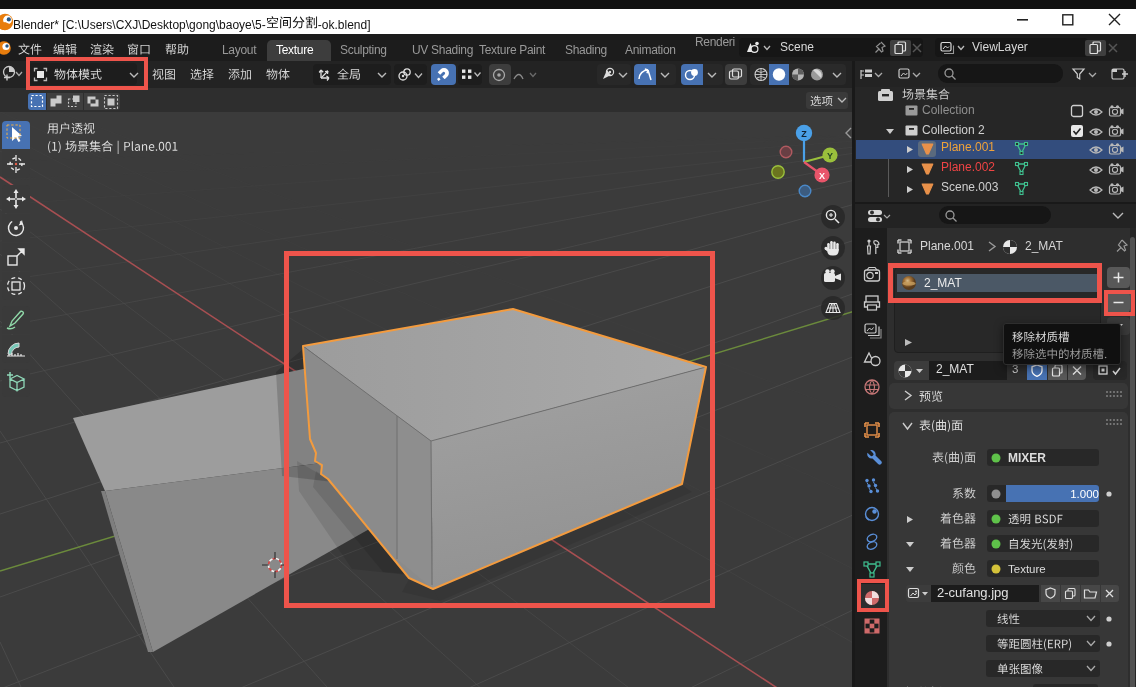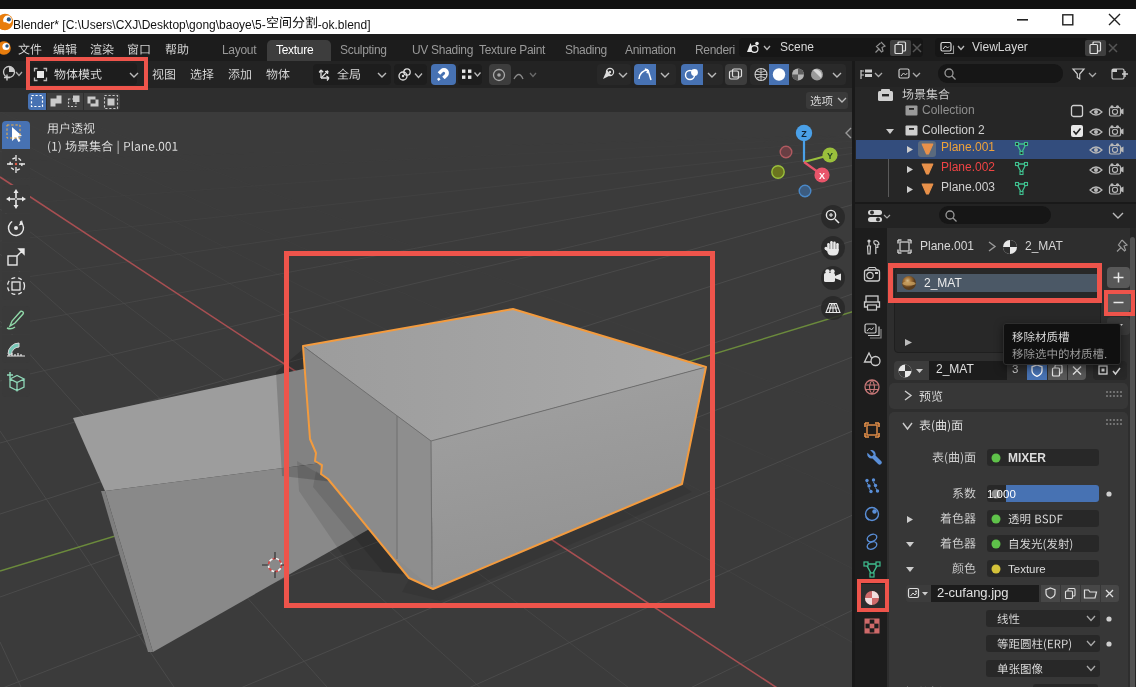--- a/index.html
+++ b/index.html
@@ -90,21 +90,21 @@
       </g>
     </svg>
 <div style="position:absolute;left:267px;top:31px;width:64px;height:21px;background:#3d3d3d;border-radius:5px 5px 0 0;"></div>
 <div style="position:absolute;left:222px;top:34px;font-family:'Liberation Sans',sans-serif;font-size:12px;color:#999999;font-weight:400;letter-spacing:-0.3px;white-space:nowrap;line-height:14px">Layout</div>
 <div style="position:absolute;left:276px;top:34px;font-family:'Liberation Sans',sans-serif;font-size:12px;color:#ffffff;font-weight:400;letter-spacing:-0.3px;white-space:nowrap;line-height:14px">Texture</div>
 <div style="position:absolute;left:340px;top:34px;font-family:'Liberation Sans',sans-serif;font-size:12px;color:#999999;font-weight:400;letter-spacing:-0.3px;white-space:nowrap;line-height:14px">Sculpting</div>
 <div style="position:absolute;left:412px;top:34px;font-family:'Liberation Sans',sans-serif;font-size:12px;color:#999999;font-weight:400;letter-spacing:-0.3px;white-space:nowrap;line-height:14px">UV Shading</div>
 <div style="position:absolute;left:479px;top:34px;font-family:'Liberation Sans',sans-serif;font-size:12px;color:#999999;font-weight:400;letter-spacing:-0.3px;white-space:nowrap;line-height:14px">Texture Paint</div>
 <div style="position:absolute;left:565px;top:34px;font-family:'Liberation Sans',sans-serif;font-size:12px;color:#999999;font-weight:400;letter-spacing:-0.3px;white-space:nowrap;line-height:14px">Shading</div>
 <div style="position:absolute;left:625px;top:34px;font-family:'Liberation Sans',sans-serif;font-size:12px;color:#999999;font-weight:400;letter-spacing:-0.3px;white-space:nowrap;line-height:14px">Animation</div>
-<div style="position:absolute;left:695px;top:34px;font-family:'Liberation Sans',sans-serif;font-size:12px;color:#999999;font-weight:400;letter-spacing:-0.3px;white-space:nowrap;line-height:14px">Renderi</div>
+<div style="position:absolute;left:695px;top:26px;font-family:'Liberation Sans',sans-serif;font-size:12px;color:#999999;font-weight:400;letter-spacing:-0.3px;white-space:nowrap;line-height:14px">Renderi</div>
 <div style="position:absolute;left:739px;top:29px;width:184px;height:19px;background:#161616;border-radius:4px;"></div>
 <svg style="position:absolute;left:742px;top:30px" width="32" height="17" viewBox="0 0 32 17">
       <path d="M5 13 L8.5 4 L12 13 Z" fill="#e8e8e8"></path>
       <circle cx="12.5" cy="10" r="3.4" fill="#161616" stroke="#e8e8e8" stroke-width="1.2"></circle>
       <circle cx="15" cy="4.5" r="1.8" fill="#e8e8e8"></circle>
       <path d="M22 7 l3 3.5 l3 -3.5" stroke="#bbb" stroke-width="1.3" fill="none"></path>
     </svg>
 <div style="position:absolute;left:780px;top:31px;font-family:'Liberation Sans',sans-serif;font-size:12px;color:#d8d8d8;font-weight:400;letter-spacing:0px;white-space:nowrap;line-height:14px">Scene</div>
 <svg style="position:absolute;left:871px;top:31px" width="17" height="16" viewBox="0 0 17 16">
       <path d="M10 2 L14 6 L11 7.5 L12 11 L10.5 12 L8 9 L4.5 12.5 M8 9 L5.5 6.5 L9.5 3" stroke="#909090" stroke-width="1.2" fill="none"></path>
@@ -713,21 +713,21 @@
       <circle cx="4" cy="2.8" r="1.6" fill="#b8b8b8"></circle>
       <circle cx="9.5" cy="2.8" r="1.6" fill="#b8b8b8"></circle>
       <path d="M12.5 6 l3 -1.5 v6 l-3 -1.5" fill="#b8b8b8"></path>
     </svg>
 <svg style="position:absolute;left:905px;top:175px" width="10" height="11" viewBox="0 0 10 11">
       <path d="M2 2 l6 3.5 l-6 3.5 z" fill="#ccc"></path>
     </svg>
 <svg style="position:absolute;left:920px;top:173px" width="15" height="14" viewBox="0 0 15 14">
       <path d="M2.2 2 L12.8 2 L8.4 12 L6.6 12 Z" fill="#e8914a" stroke="#e8914a" stroke-width="1.2" stroke-linejoin="round"></path>
     </svg>
-<div style="position:absolute;left:941px;top:171px;font-family:'Liberation Sans',sans-serif;font-size:12px;color:#d0d0d0;font-weight:400;letter-spacing:0px;white-space:nowrap;line-height:14px">Plane.003</div>
+<div style="position:absolute;left:941px;top:171px;font-family:'Liberation Sans',sans-serif;font-size:12px;color:#d0d0d0;font-weight:400;letter-spacing:0px;white-space:nowrap;line-height:14px">Scene.003</div>
 <svg style="position:absolute;left:1014px;top:172px" width="15" height="16" viewBox="0 0 15 16">
       <path d="M3 3 L12 3 L7.5 12 Z" fill="none" stroke="#3fbf8f" stroke-width="1.3"></path>
       <rect x="1.5" y="1.5" width="3" height="3" fill="#262626" stroke="#3fbf8f" stroke-width="1.1"></rect>
       <rect x="10.5" y="1.5" width="3" height="3" fill="#262626" stroke="#3fbf8f" stroke-width="1.1"></rect>
       <rect x="6" y="10.5" width="3" height="3" fill="#262626" stroke="#3fbf8f" stroke-width="1.1"></rect>
     </svg>
 <svg style="position:absolute;left:1088px;top:174px" width="16" height="14" viewBox="0 0 16 14">
       <path d="M2 7 q6 -6 12 0 q-6 6 -12 0 z" fill="none" stroke="#b8b8b8" stroke-width="1.2"></path>
       <circle cx="8" cy="7" r="2" fill="#b8b8b8"></circle>
     </svg>
@@ -1010,21 +1010,21 @@
         <g transform="translate(12.00,0) scale(0.012000,-0.012000)">
           <path d="M443 821C425 782 393 723 368 688L417 664C443 697 477 747 506 793ZM88 793C114 751 141 696 150 661L207 686C198 722 171 776 143 815ZM410 260C387 208 355 164 317 126C279 145 240 164 203 180C217 204 233 231 247 260ZM110 153C159 134 214 109 264 83C200 37 123 5 41 -14C54 -28 70 -54 77 -72C169 -47 254 -8 326 50C359 30 389 11 412 -6L460 43C437 59 408 77 375 95C428 152 470 222 495 309L454 326L442 323H278L300 375L233 387C226 367 216 345 206 323H70V260H175C154 220 131 183 110 153ZM257 841V654H50V592H234C186 527 109 465 39 435C54 421 71 395 80 378C141 411 207 467 257 526V404H327V540C375 505 436 458 461 435L503 489C479 506 391 562 342 592H531V654H327V841ZM629 832C604 656 559 488 481 383C497 373 526 349 538 337C564 374 586 418 606 467C628 369 657 278 694 199C638 104 560 31 451 -22C465 -37 486 -67 493 -83C595 -28 672 41 731 129C781 44 843 -24 921 -71C933 -52 955 -26 972 -12C888 33 822 106 771 198C824 301 858 426 880 576H948V646H663C677 702 689 761 698 821ZM809 576C793 461 769 361 733 276C695 366 667 468 648 576Z"></path>
         </g>
       </g>
     </svg>
 <div style="position:absolute;left:987px;top:476px;width:112px;height:17px;background:#282828;border-radius:3px;"></div>
 <svg style="position:absolute;left:990px;top:479px" width="12" height="12" viewBox="0 0 12 12">
       <circle cx="6" cy="6" r="4.5" fill="#909090"></circle>
     </svg>
 <div style="position:absolute;left:1006px;top:476px;width:93px;height:17px;background:#4772b3;border-radius:0 3px 3px 0;"></div>
-<div style="position:absolute;left:987px;top:478px;width:112px;text-align:left;font-family:'Liberation Sans',sans-serif;font-size:11.5px;color:#ffffff;font-weight:400;letter-spacing:0px;white-space:nowrap;line-height:14px">1.000</div>
+<div style="position:absolute;left:987px;top:478px;width:112px;text-align:right;font-family:'Liberation Sans',sans-serif;font-size:11.5px;color:#ffffff;font-weight:400;letter-spacing:0px;white-space:nowrap;line-height:14px">1.000</div>
 <svg style="position:absolute;left:1105px;top:481px" width="8" height="8" viewBox="0 0 8 8">
       <circle cx="4" cy="4" r="2.6" fill="#cfcfcf"></circle>
     </svg>
 <svg style="position:absolute;left:905px;top:505px" width="11" height="11" viewBox="0 0 11 11">
       <path d="M2 2 l6 3.5 l-6 3.5 z" fill="#ccc"></path>
     </svg>
 <svg style="position:absolute;left:940.0px;top:501.3px;overflow:visible" width="38" height="16" viewBox="0 0 38 16">
       <g fill="#cfcfcf" transform="translate(0,12.72)">
         <g transform="translate(0.00,0) scale(0.012000,-0.012000)">
           <path d="M343 182H763V123H343ZM343 230V290H763V230ZM343 75H763V14H343ZM65 468V406H299C226 297 136 206 29 140C46 128 76 99 88 84C154 130 214 184 269 247V-81H343V-43H763V-78H841V347H347L385 406H934V468H420C432 490 443 513 454 537H844V594H479L505 664H890V725H693C717 753 741 787 763 819L684 843C667 808 636 760 611 725H355L392 740C376 769 345 813 316 845L246 820C269 792 295 754 310 725H112V664H426C418 640 409 617 399 594H157V537H373C362 513 350 490 337 468Z"></path>

